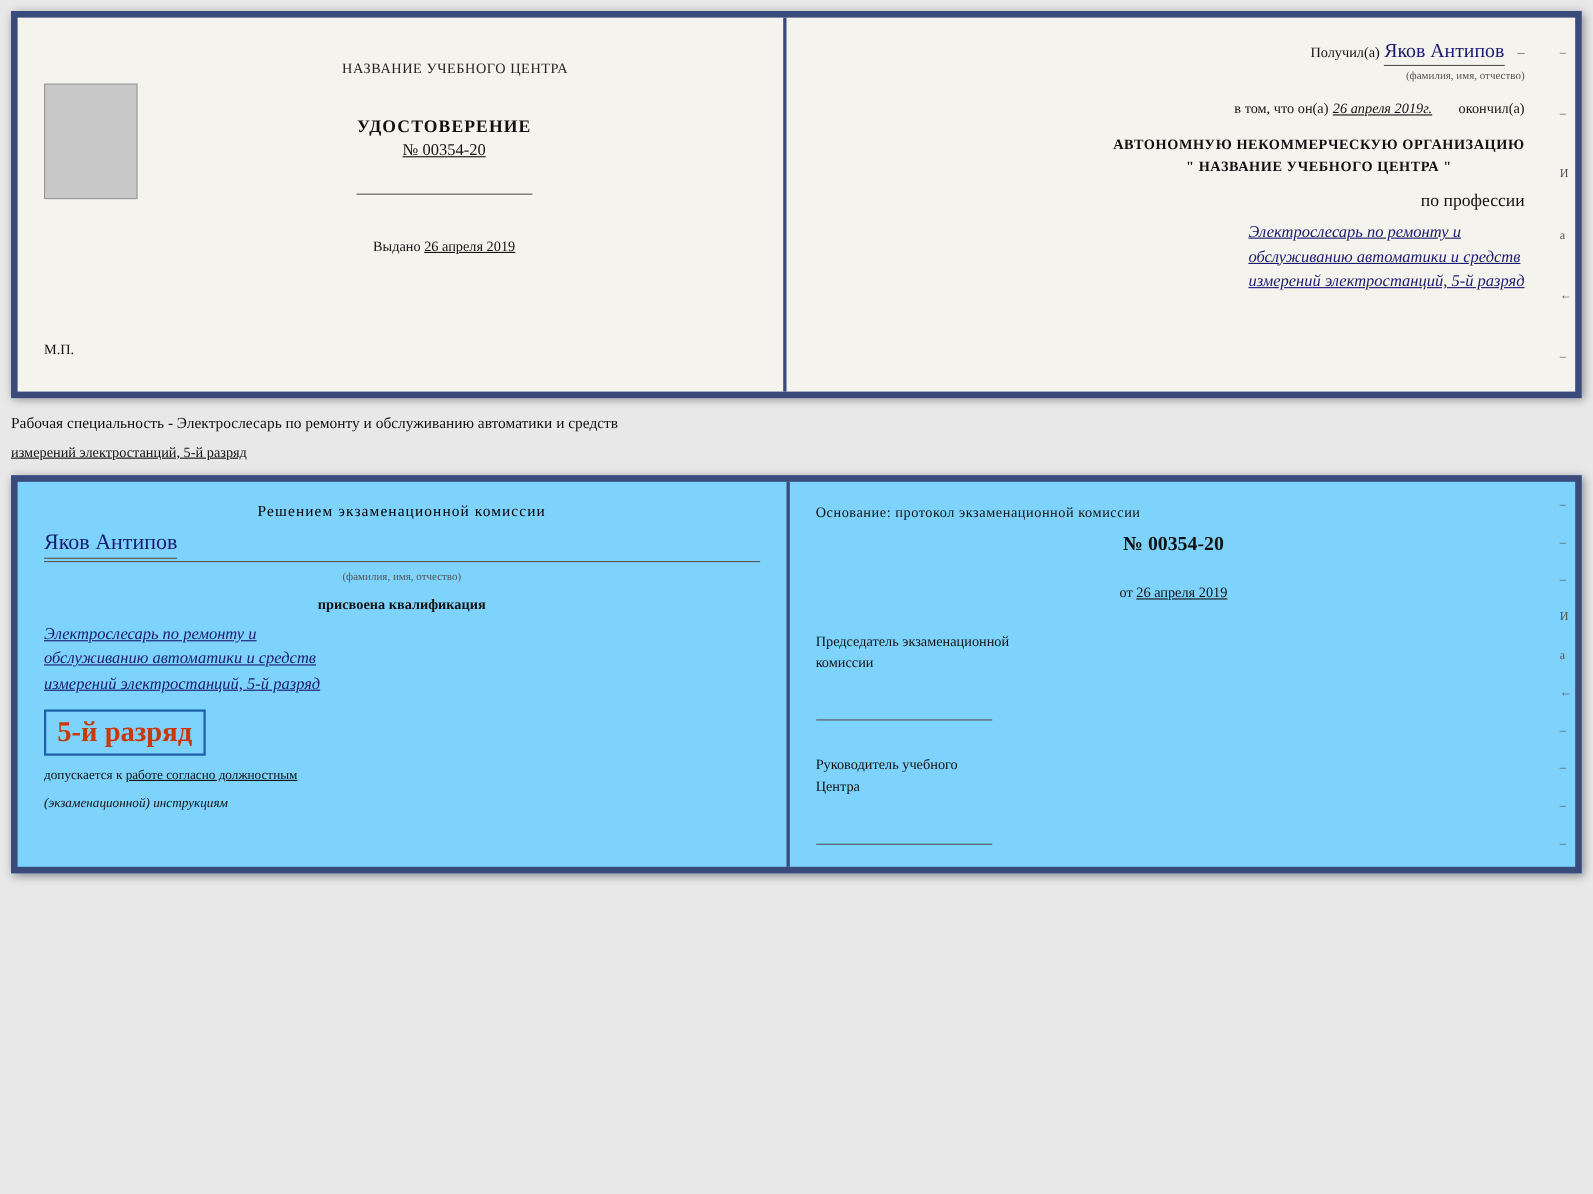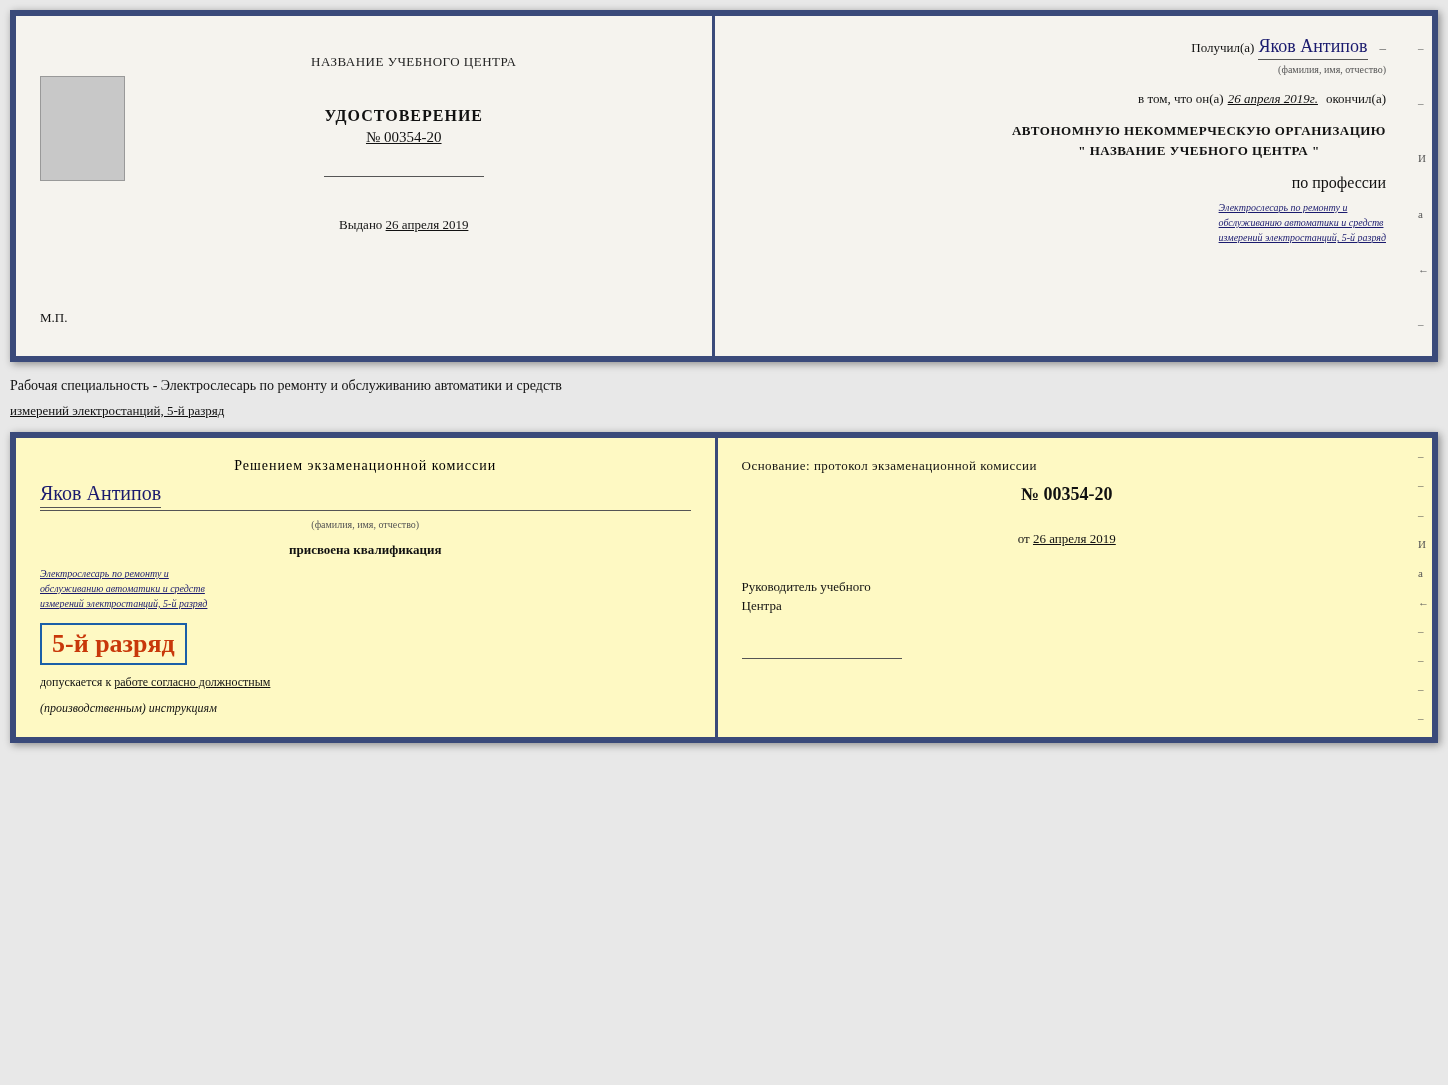--- a/index.html
+++ b/index.html
@@ -115,21 +115,21 @@
       font-size: 18px;
       color: #1a1a6e;
       border-bottom: 1px solid #555;
       padding-bottom: 2px;
       display: inline-block;
     }
 
     .handwritten-italic {
       font-family: 'Segoe Script', 'Comic Sans MS', cursive;
       font-style: italic;
-      font-size: 10px;
+      font-size: 15px;
       color: #1a1a6e;
       text-decoration: underline;
       display: block;
       line-height: 1.5;
     }
 
     .sub-label {
       font-size: 10px;
       color: #555;
       text-align: center;
@@ -150,21 +150,21 @@
     .profession-label {
       font-size: 16px;
       color: #111;
       margin-top: 6px;
     }
 
     
     .document-bottom {
       display: flex;
       border: 6px solid #3a4a7a;
-      background: #fef9c3;
+      background: #7dd3fc;
       box-shadow: 2px 2px 8px rgba(0,0,0,0.4);
       position: relative;
     }
 
     .specialty-label {
       font-size: 13px;
       color: #111;
       padding: 2px 0;
       line-height: 1.4;
       text-decoration: underline;
@@ -310,21 +310,21 @@
       <span class="handwritten">Яков Антипов</span>
       <span style="margin-left:8px; color:#555;">–</span>
     </div>
     <div style="text-align:center; margin-left:60px; margin-top:-4px;">
       <span class="sub-label">(фамилия, имя, отчество)</span>
     </div>
 
     <div class="field-row" style="margin-top:8px;">
       <span class="field-label">в том, что он(а)</span>
       <u><span style="font-style:italic; font-size:13px;">26 апреля 2019г.</span></u>
-      <span style="margin-left:4px;">окончил(а)</span>
+      <span style="margin-left:20px;">окончил(а)</span>
     </div>
 
     <div class="formal-block">
       <div>АВТОНОМНУЮ НЕКОММЕРЧЕСКУЮ ОРГАНИЗАЦИЮ</div>
       <div>"   НАЗВАНИЕ УЧЕБНОГО ЦЕНТРА   "</div>
     </div>
 
     <div class="profession-label">по профессии</div>
     <div>
       <div class="handwritten-italic">Электрослесарь по ремонту и</div>
@@ -370,37 +370,42 @@
 
     <div class="grade-box">
       <span class="grade-text">5-й разряд</span>
     </div>
 
     <div class="allowed-text">
       <span>допускается к</span>
       <u><span>работе согласно должностным</span></u>
     </div>
     <div class="allowed-text allowed-italic">
-      <span>(производственным) инструкциям</span>
+      <span>(экзаменационной) инструкциям</span>
     </div>
   </div>
 
   <div class="bottom-right">
     <div class="basis-label">Основание: протокол экзаменационной комиссии</div>
 
     <div class="number-large">
       <span>№</span>
       <span>00354-20</span>
     </div>
 
     <div class="date-line" style="text-align:center;">
       <span>от</span>
       <u><span>26 апреля 2019</span></u>
     </div>
 
+    <div class="sign-block" style="margin-top:16px;">
+      <div>Председатель экзаменационной</div>
+      <div>комиссии</div>
+      <div style="margin-top:24px;"><span class="sign-line"></span></div>
+    </div>
 
     <div class="sign-block" style="margin-top:20px;">
       <div>Руководитель учебного</div>
       <div>Центра</div>
       <div style="margin-top:24px;"><span class="sign-line"></span></div>
     </div>
   </div>
 
   <div class="right-edge-marks" style="justify-content: space-around;">
     <span>–</span>

